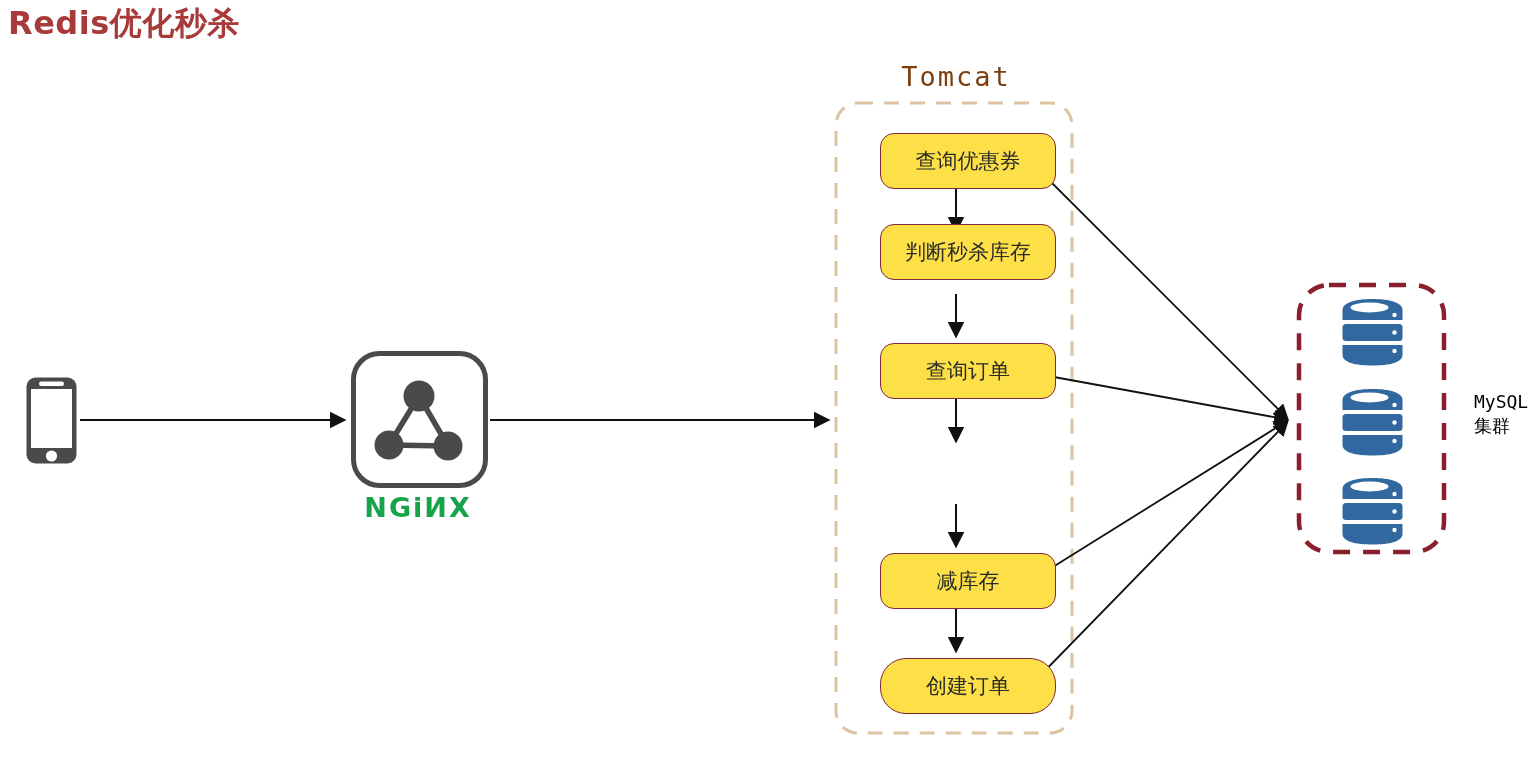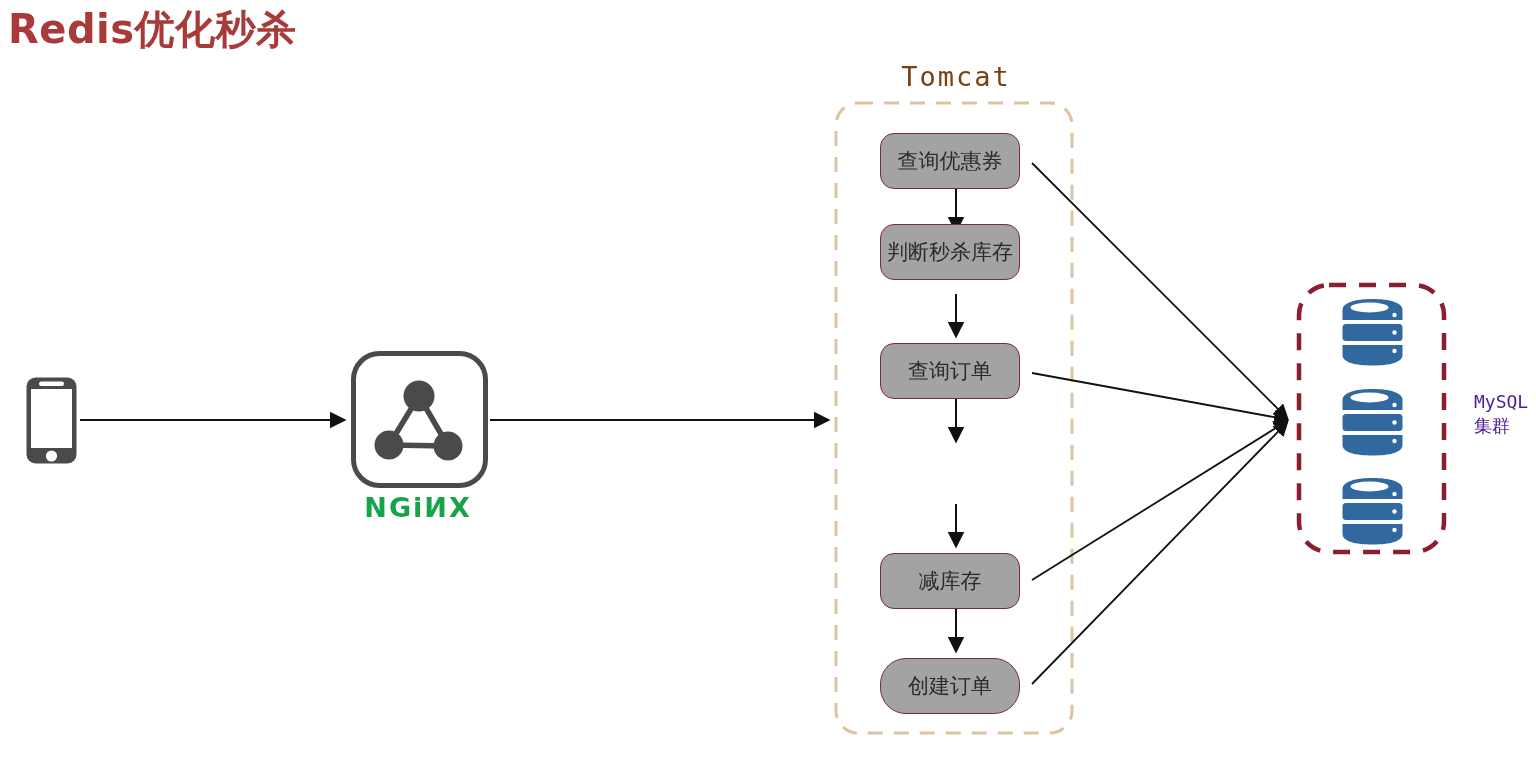--- a/index.html
+++ b/index.html
@@ -3,49 +3,49 @@
 <meta charset="utf-8">
 <style>
   html,body{margin:0;padding:0;background:#fff;}
   body{font-family:"DejaVu Sans","Liberation Sans",sans-serif;}
   #canvas{position:relative;width:1536px;height:757px;background:#ffffff;overflow:hidden;}
 
   .abs{position:absolute;}
 
   .page-title{
     left:8px;top:2px;
-    font-size:40px;font-weight:bold;color:#a93a3a;
+    font-size:32px;font-weight:bold;color:#a93a3a;
     letter-spacing:0.5px;white-space:nowrap;
   }
 
   .tomcat-label{
     left:866px;top:61px;width:180px;text-align:center;
     font-family:"DejaVu Sans Mono","Liberation Mono",monospace;
     font-size:27px;color:#7b3f10;letter-spacing:2px;
   }
 
   .flow-box{
-    left:880px;width:140px;height:56px;
-    border:1.7px solid #7d2b3b;border-radius:14px;background:#a3a3a3;
+    left:880px;width:176px;height:56px;
+    border:1.7px solid #7d2b3b;border-radius:14px;background:#fde047;
     display:flex;align-items:center;justify-content:center;
     font-size:21px;color:#2b2b2b;text-align:center;line-height:1.15;
     box-sizing:border-box;z-index:3;
   }
   .preline{white-space:pre-line;}
 
   .nginx-wordmark{
     left:346px;top:492px;width:144px;text-align:center;
     font-size:27px;font-weight:800;color:#17a349;letter-spacing:2px;
     white-space:nowrap;
   }
 
   .mysql-label{
     left:1474px;top:390px;
     font-family:"DejaVu Sans Mono","Liberation Mono",monospace;
-    font-size:18px;color:#4c1d95;line-height:1.35;
+    font-size:18px;color:#000000;line-height:1.35;
   }
 
   svg{display:block;}
   .overlay{left:0;top:0;z-index:1;pointer-events:none;}
   .icon-layer{z-index:2;}
 </style>
 </head>
 <body>
 
 <div id="canvas">

